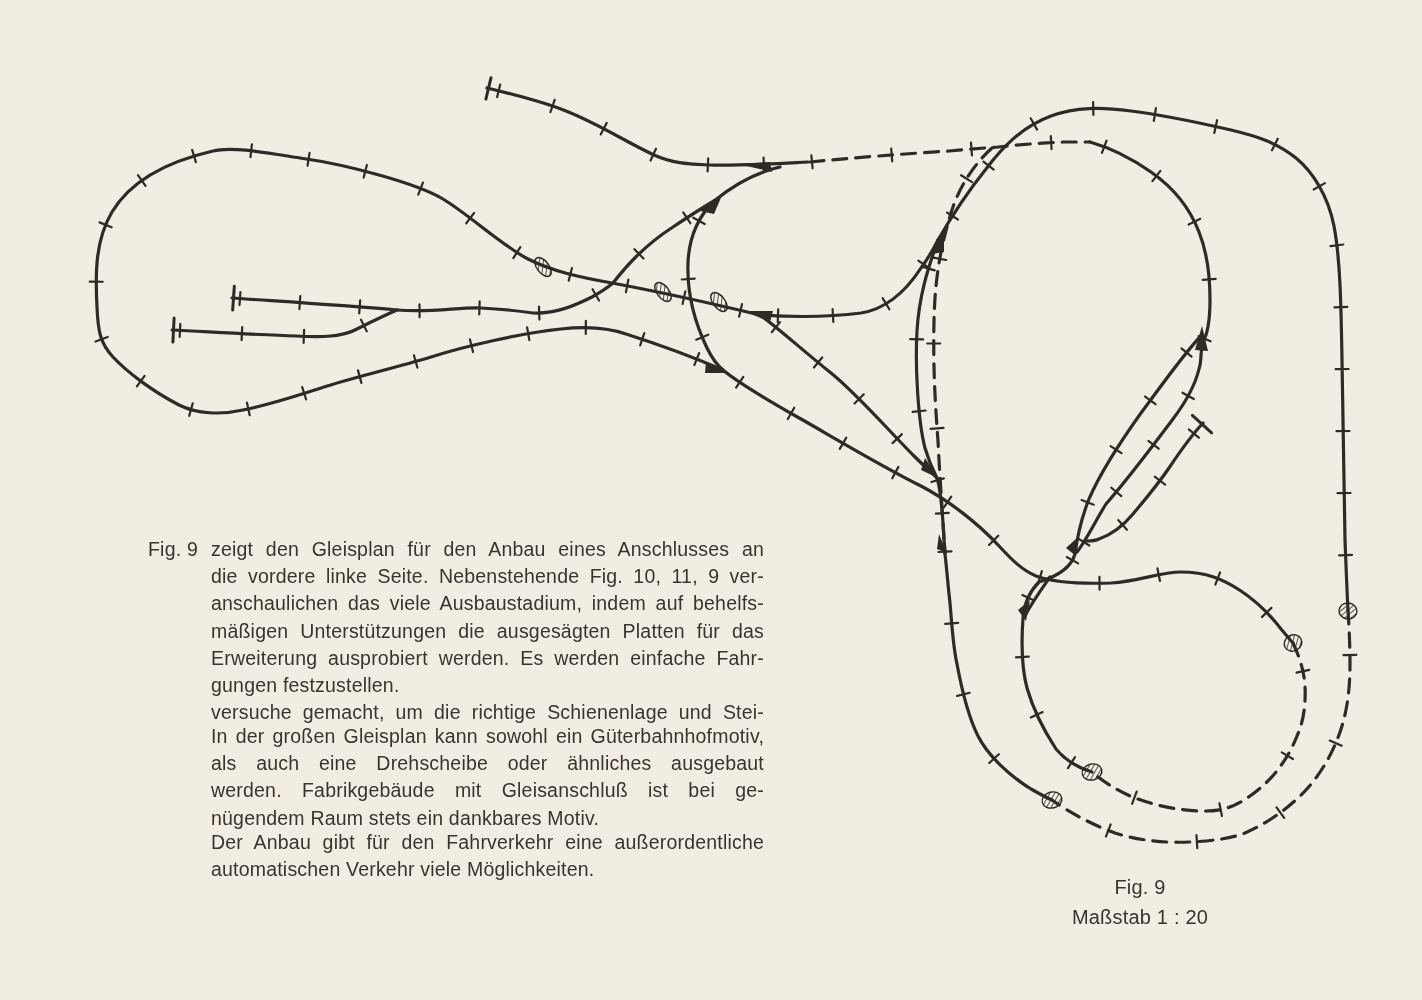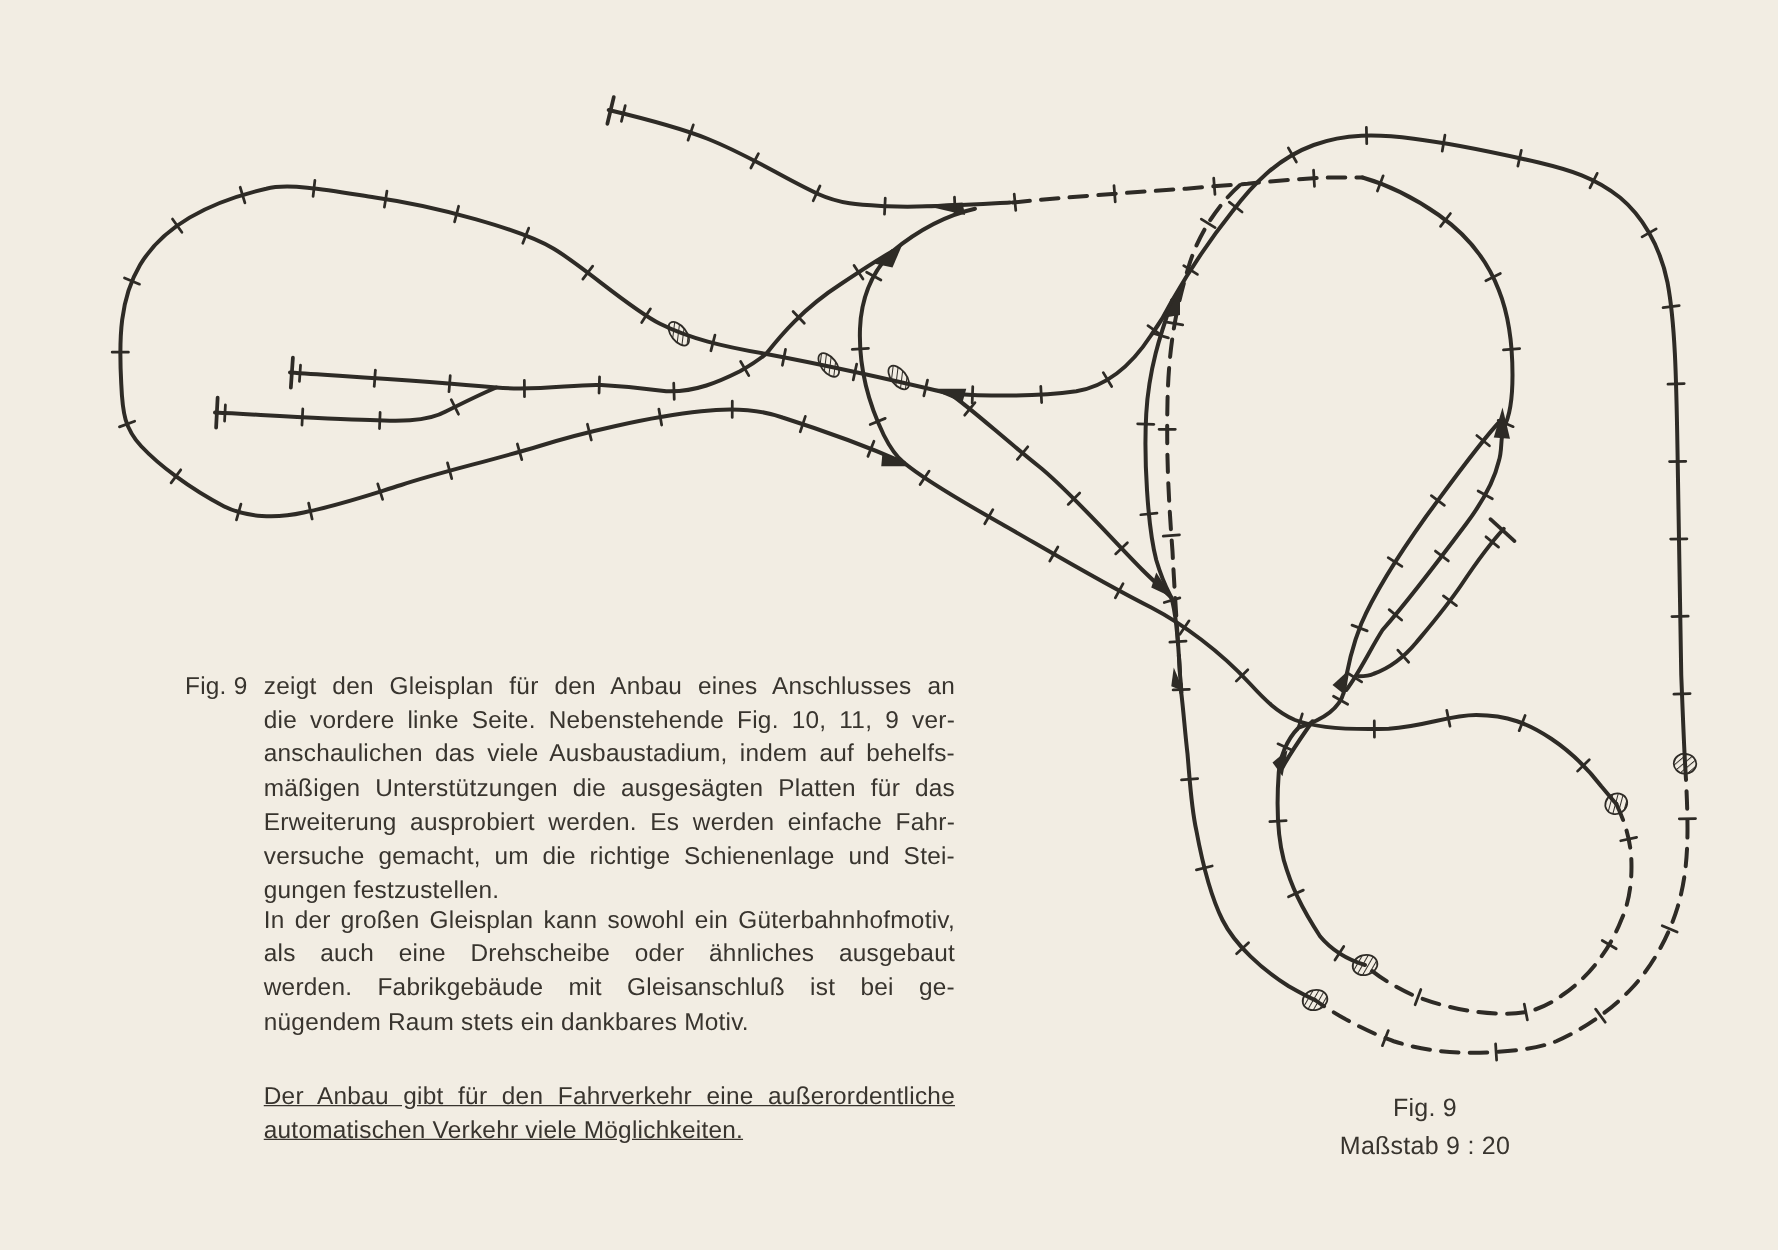--- a/index.html
+++ b/index.html
@@ -9,21 +9,21 @@
     font-family:"Liberation Sans", sans-serif;
     color:#38342e;
   }
   #plan-svg{position:absolute;left:0;top:0;}
   .textblock{position:absolute;font-size:19.5px;line-height:27.2px;letter-spacing:0.2px;}
   .tline{text-align:justify;text-align-last:justify;white-space:normal;}
   .tline.last{text-align-last:left;}
   #para1{left:211px;top:536px;width:553px;}
   #para1 .hang-label{position:absolute;left:-63px;top:0;}
   #para2{left:211px;top:723px;width:553px;}
-  #para3{left:211px;top:864px;width:553px;text-decoration:underline;}
+  #para3{left:211px;top:829px;width:553px;}
   #caption{left:1020px;top:872px;width:240px;text-align:center;font-size:20px;line-height:30px;}
 </style>
 </head>
 <body style="background: rgb(242, 237, 227); color: rgb(56, 52, 46);">
 
 <svg id="plan-svg" width="1422" height="1000" viewBox="0 0 1422 1000">
     <defs>
       <pattern id="hatch" width="4" height="4" patternUnits="userSpaceOnUse" patternTransform="rotate(45)">
   <line x1="0" y1="0" x2="0" y2="4" stroke="#2e2b26" stroke-width="1.6"></line>
       </pattern>
@@ -201,30 +201,30 @@
     </g>
   </svg>
 
 <div class="textblock" id="para1">
   <span class="hang-label">Fig. 9</span>
 <div class="tline">zeigt den Gleisplan für den Anbau eines Anschlusses an</div>
     <div class="tline">die vordere linke Seite. Nebenstehende Fig. 10, 11, 9 ver-</div>
     <div class="tline">anschaulichen das viele Ausbaustadium, indem auf behelfs-</div>
     <div class="tline">mäßigen Unterstützungen die ausgesägten Platten für das</div>
     <div class="tline">Erweiterung ausprobiert werden. Es werden einfache Fahr-</div>
+    <div class="tline last">gungen festzustellen.</div>
     <div class="tline">versuche gemacht, um die richtige Schienenlage und Stei-</div>
-    <div class="tline last">gungen festzustellen.</div>
   </div>
 <div class="textblock" id="para2">
     <div class="tline">In der großen Gleisplan kann sowohl ein Güterbahnhofmotiv,</div>
     <div class="tline">als auch eine Drehscheibe oder ähnliches ausgebaut</div>
     <div class="tline">werden. Fabrikgebäude mit Gleisanschluß ist bei ge-</div>
     <div class="tline last">nügendem Raum stets ein dankbares Motiv.</div>
   </div>
 <div class="textblock" id="para3">
     <div class="tline">Der Anbau gibt für den Fahrverkehr eine außerordentliche</div>
     <div class="tline last">automatischen Verkehr viele Möglichkeiten.</div>
   </div>
 
 <div class="textblock" id="caption">
   <div>Fig. 9</div>
-  <div>Maßstab 9 : 20</div>
+  <div>Maßstab 1 : 20</div>
 </div>
 
 </body></html>

